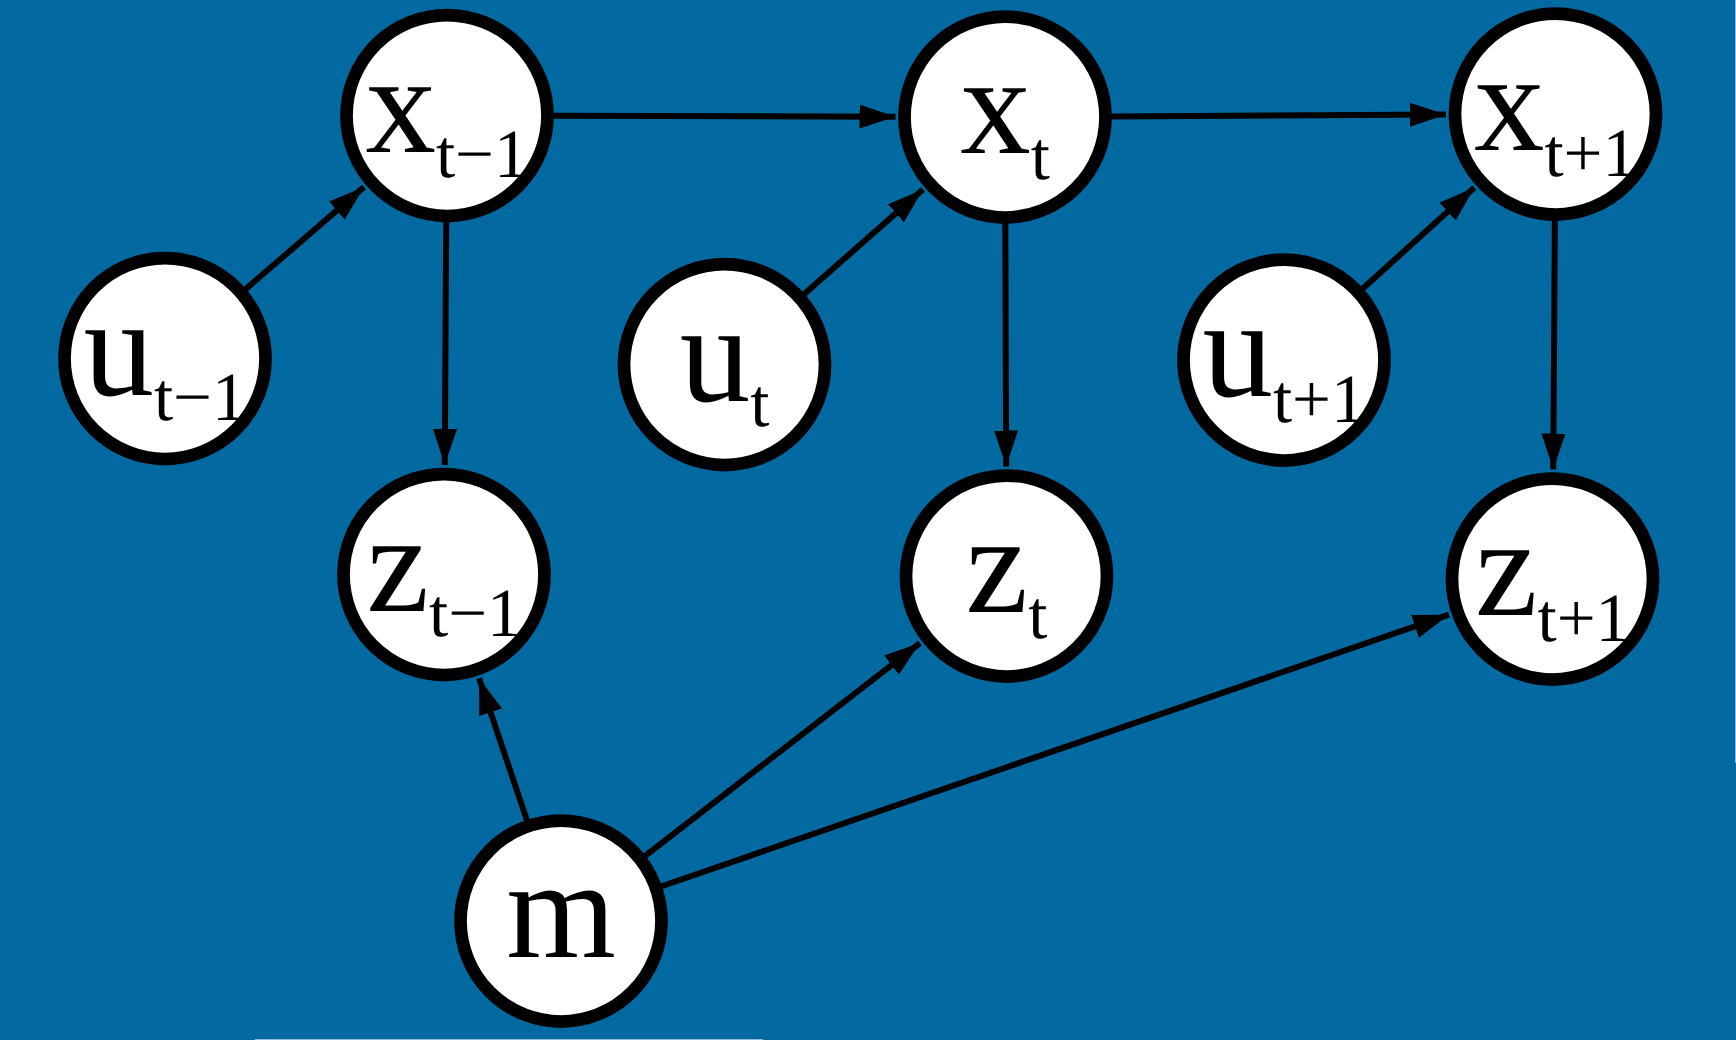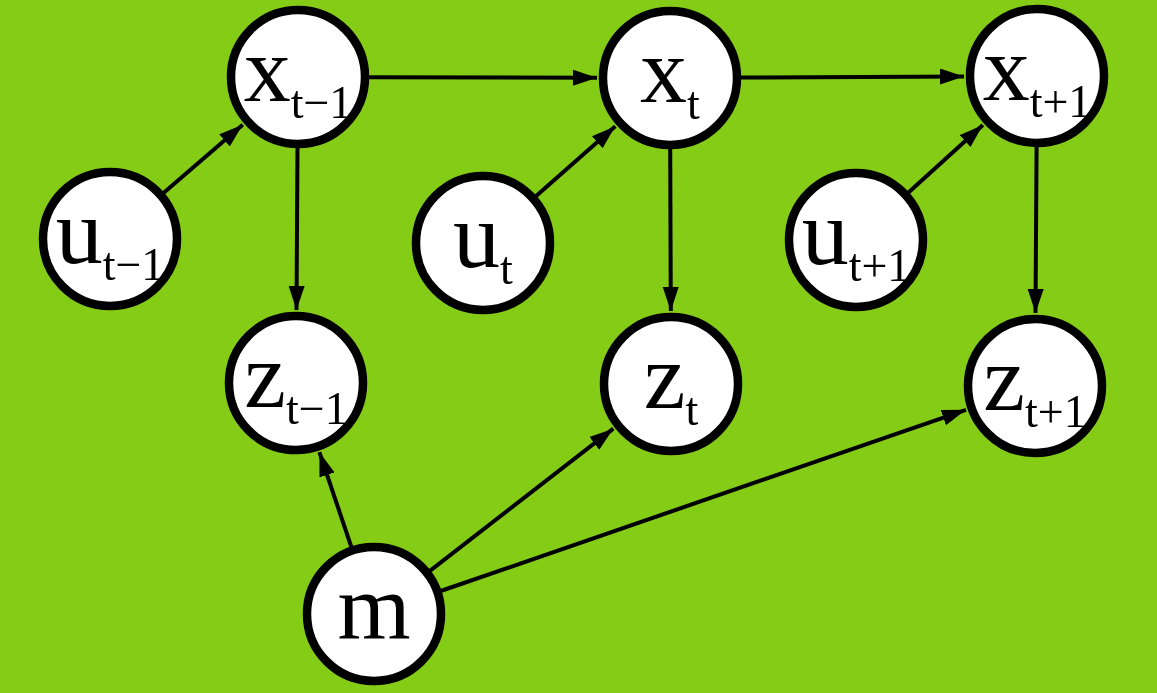--- a/index.html
+++ b/index.html
@@ -8,21 +8,21 @@
     padding: 0;
     background: #ffffff;
     width: 1157px;
     height: 693px;
     overflow: hidden;
   }
   .canvas-wrap {
     position: relative;
     width: 1157px;
     height: 693px;
-    background: #84cc16;
+    background: #0369a1;
   }
   svg.graph {
     display: block;
     width: 1157px;
     height: 693px;
   }
   .node-circle {
     fill: #ffffff;
     stroke: #000000;
   }

